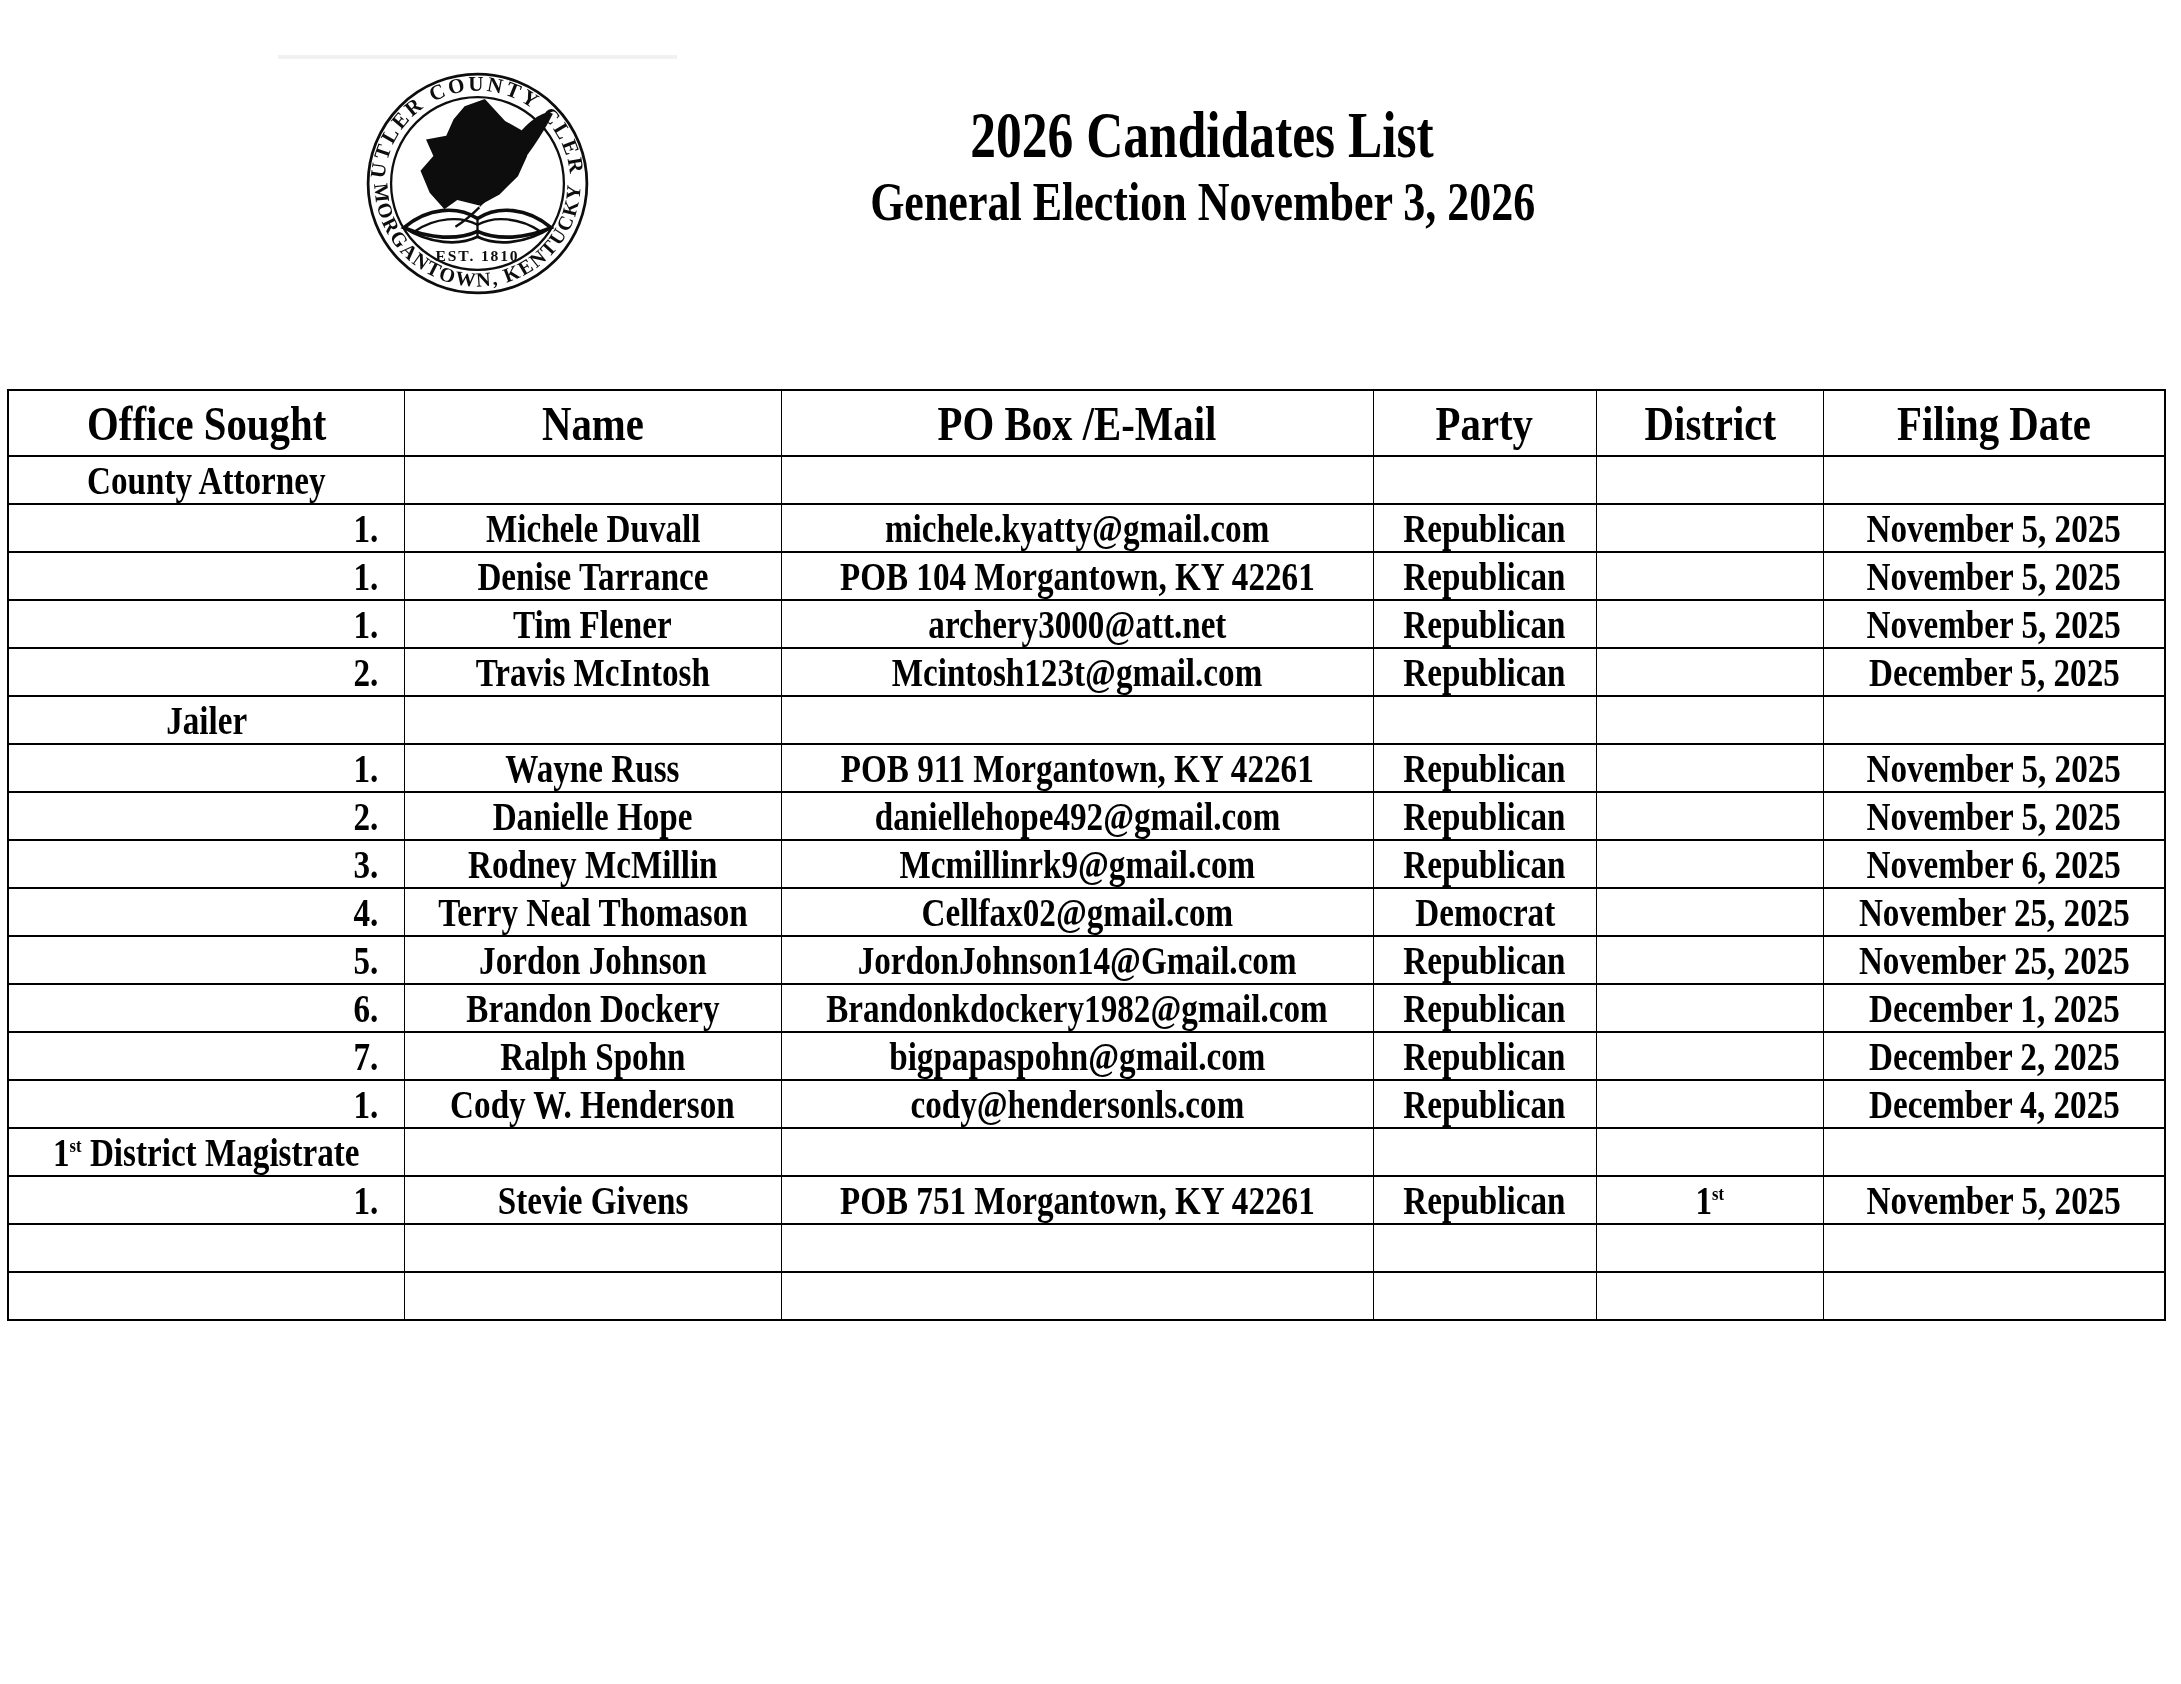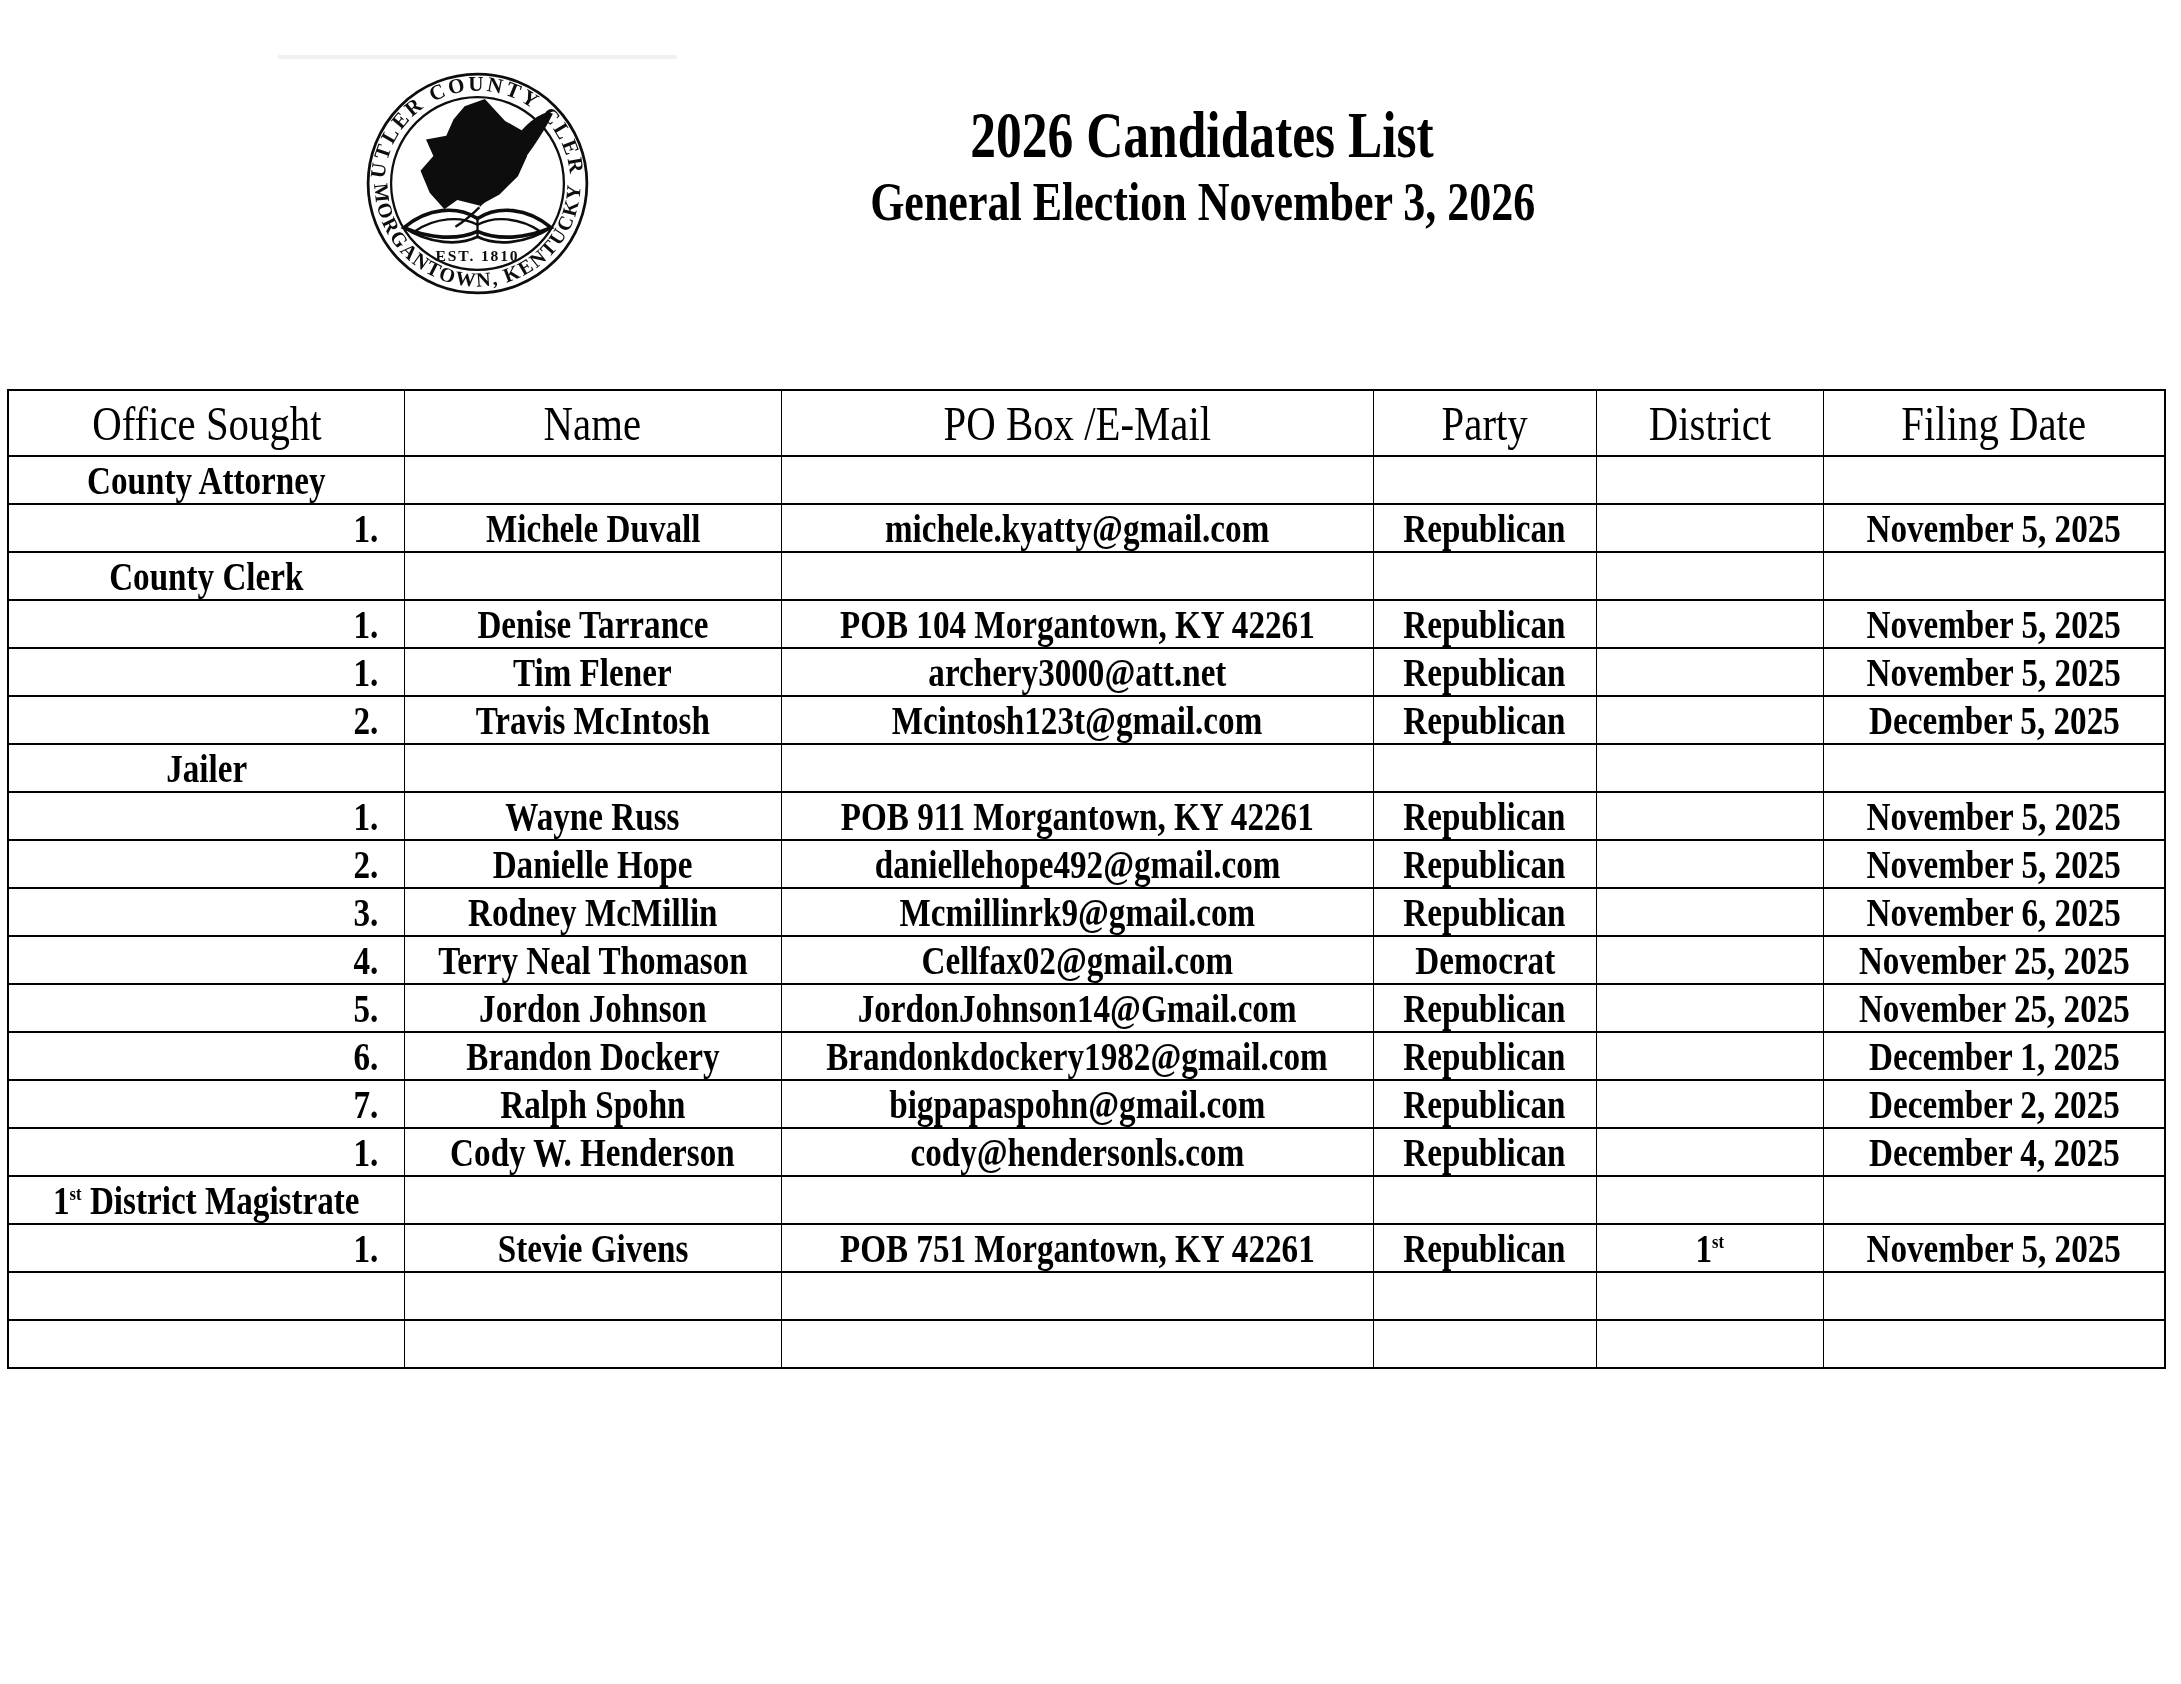--- a/index.html
+++ b/index.html
@@ -19,21 +19,21 @@
   .sqz{display:inline-block;white-space:nowrap;transform:scaleX(0.80);transform-origin:center center;}
   .sqz-title{transform:scaleX(0.78);}
   
   table.cand{
     position:absolute;left:7.3px;top:389px;width:2156px;
     border-collapse:collapse;table-layout:fixed;
     border:2.8px solid #000;
   }
   .cand th,.cand td{border:1.8px solid #000;padding:0;overflow:hidden;vertical-align:middle;}
   .cand tr{border-top:2.8px solid #000;}
-  .cand th{height:64px;font-size:48px;font-weight:normal;text-align:center;}
+  .cand th{height:64px;font-size:48px;font-weight:bold;text-align:center;}
   .cand td{height:46px;font-size:39px;font-weight:bold;text-align:center;}
   .cand td.num{text-align:right;padding-right:26px;}
   .cnd{display:inline-block;white-space:nowrap;transform:scaleX(0.85);transform-origin:center center;}
   .cnd-right{transform-origin:right center;}
   sup{font-size:0.5em;line-height:0;vertical-align:super;}
 </style>
 </head>
 <body>
 
 <div class="artifact-line"></div>
@@ -100,28 +100,20 @@
       </tr>
       <tr>
         <td class="num"><span class="cnd cnd-right">1.</span></td>
         <td><span class="cnd">Michele Duvall</span></td>
         <td><span class="cnd">michele.kyatty@gmail.com</span></td>
         <td><span class="cnd">Republican</span></td>
         <td></td>
         <td><span class="cnd">November 5, 2025</span></td>
       </tr>
       <tr>
-        <td><span class="cnd">County Clerk</span></td>
-        <td></td>
-        <td></td>
-        <td></td>
-        <td></td>
-        <td></td>
-      </tr>
-      <tr>
         <td class="num"><span class="cnd cnd-right">1.</span></td>
         <td><span class="cnd">Denise Tarrance</span></td>
         <td><span class="cnd">POB 104 Morgantown, KY 42261</span></td>
         <td><span class="cnd">Republican</span></td>
         <td></td>
         <td><span class="cnd">November 5, 2025</span></td>
       </tr>
       <tr>
         <td class="num"><span class="cnd cnd-right">1.</span></td>
         <td><span class="cnd">Tim Flener</span></td>

